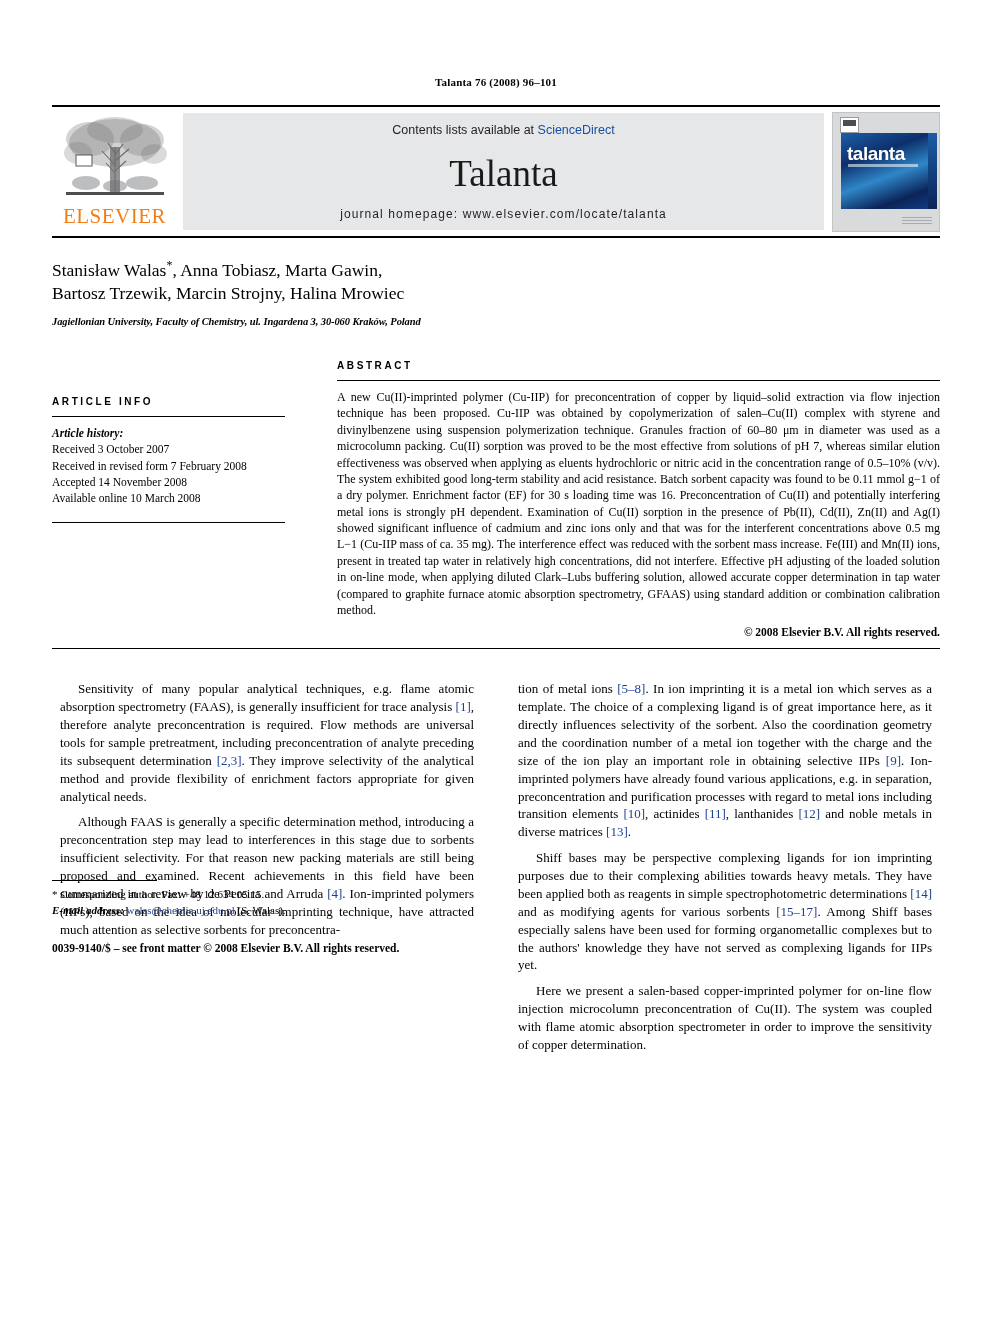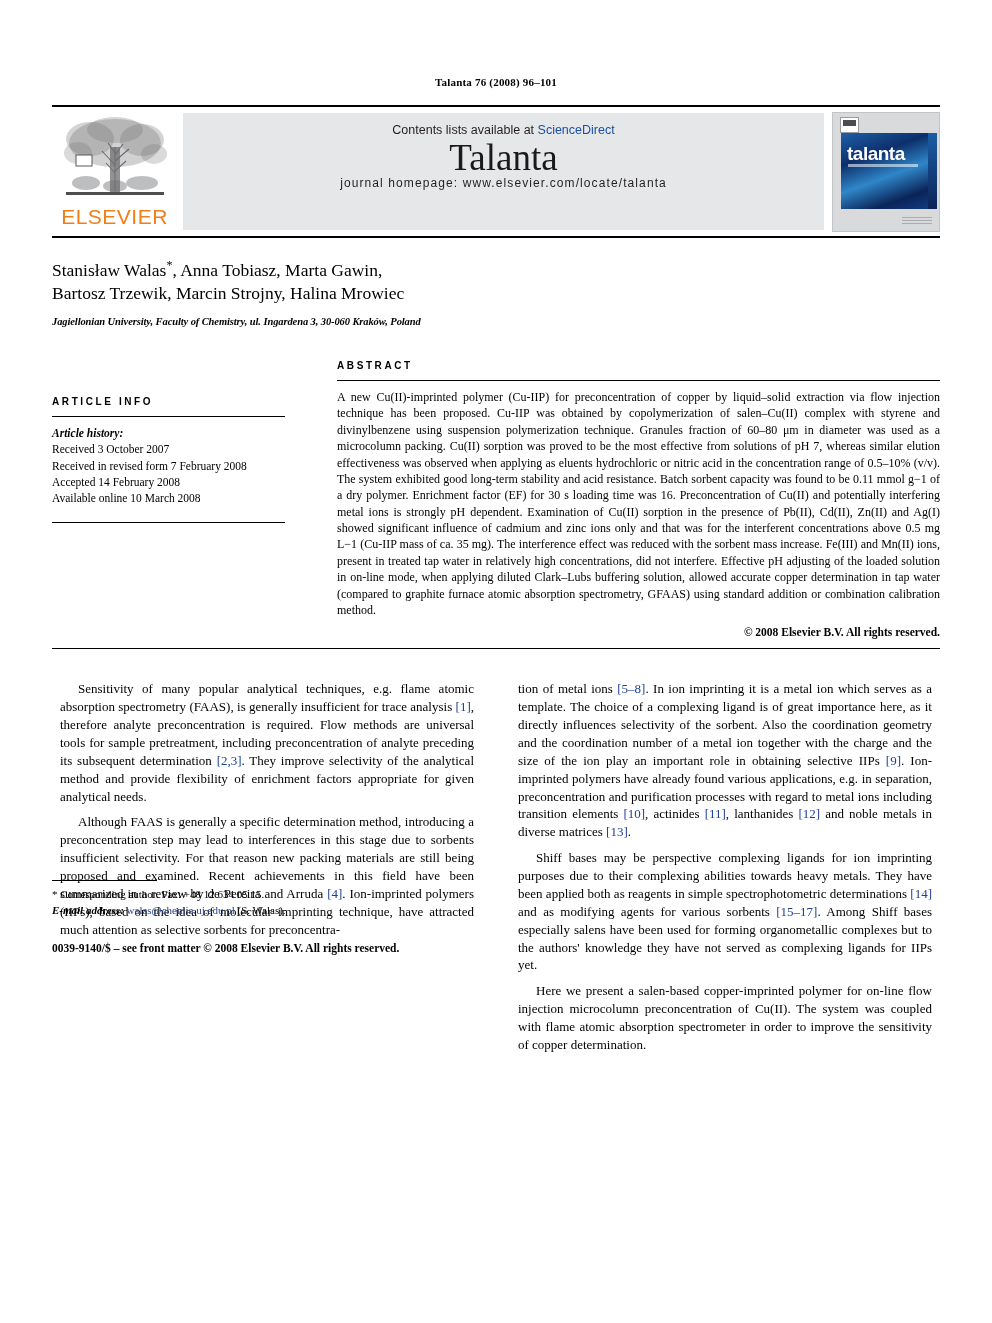--- a/index.html
+++ b/index.html
@@ -47,32 +47,33 @@
     display: flex;
     flex-direction: column;
     justify-content: flex-start;
     align-items: center;
     padding-top: 6px;
     box-sizing: border-box;
   }
   .tree-svg { display:block; }
   .elsevier-word {
     color: #f07f18;
-    font-family: Liberation Sans, sans-serif;
+    font-family: Liberation Serif, serif;
     font-size: 21px;
     letter-spacing: 0.5px;
     line-height: 1;
     margin-top: 1px;
   }
   .masthead-center {
     flex: 1 1 auto;
     background: #e6e7e8;
     margin: 6px 8px 6px 6px;
     display: flex;
     flex-direction: column;
+    justify-content: space-between;
     align-items: center;
     padding: 10px 0 9px 0;
     box-sizing: border-box;
   }
   .contents-line {
     font-family: "Liberation Sans", sans-serif;
     font-size: 12.5px;
     color: #231f20;
   }
   .contents-line .sd {
@@ -335,21 +336,21 @@
 
   <div class="info-abstract">
 
     <div class="col-info">
       <div class="sec-head">ARTICLE INFO</div>
       <div class="rule short"></div>
       <div class="info-group">
         <div class="lead">Article history:</div>
         <div>Received 3 October 2007</div>
         <div>Received in revised form 7 February 2008</div>
-        <div>Accepted 14 February 2008</div>
+        <div>Accepted 14 November 2008</div>
         <div>Available online 10 March 2008</div>
       </div>
       <div class="rule short" style="margin-top:15px;"></div>
     </div>
 
     <div class="col-abstract">
       <div class="sec-head">ABSTRACT</div>
       <div class="rule abs"></div>
       <div class="abstract-body">A new Cu(II)-imprinted polymer (Cu-IIP) for preconcentration of copper by liquid–solid extraction via flow injection technique has been proposed. Cu-IIP was obtained by copolymerization of salen–Cu(II) complex with styrene and divinylbenzene using suspension polymerization technique. Granules fraction of 60–80 μm in diameter was used as a microcolumn packing. Cu(II) sorption was proved to be the most effective from solutions of pH 7, whereas similar elution effectiveness was observed when applying as eluents hydrochloric or nitric acid in the concentration range of 0.5–10% (v/v). The system exhibited good long-term stability and acid resistance. Batch sorbent capacity was found to be 0.11 mmol g−1 of a dry polymer. Enrichment factor (EF) for 30 s loading time was 16. Preconcentration of Cu(II) and potentially interfering metal ions is strongly pH dependent. Examination of Cu(II) sorption in the presence of Pb(II), Cd(II), Zn(II) and Ag(I) showed significant influence of cadmium and zinc ions only and that was for the interferent concentrations above 0.5 mg L−1 (Cu-IIP mass of ca. 35 mg). The interference effect was reduced with the sorbent mass increase. Fe(III) and Mn(II) ions, present in treated tap water in relatively high concentrations, did not interfere. Effective pH adjusting of the loaded solution in on-line mode, when applying diluted Clark–Lubs buffering solution, allowed accurate copper determination in tap water (compared to graphite furnace atomic absorption spectrometry, GFAAS) using standard addition or combination calibration method.</div>
       <div class="copyright">© 2008 Elsevier B.V. All rights reserved.</div>

